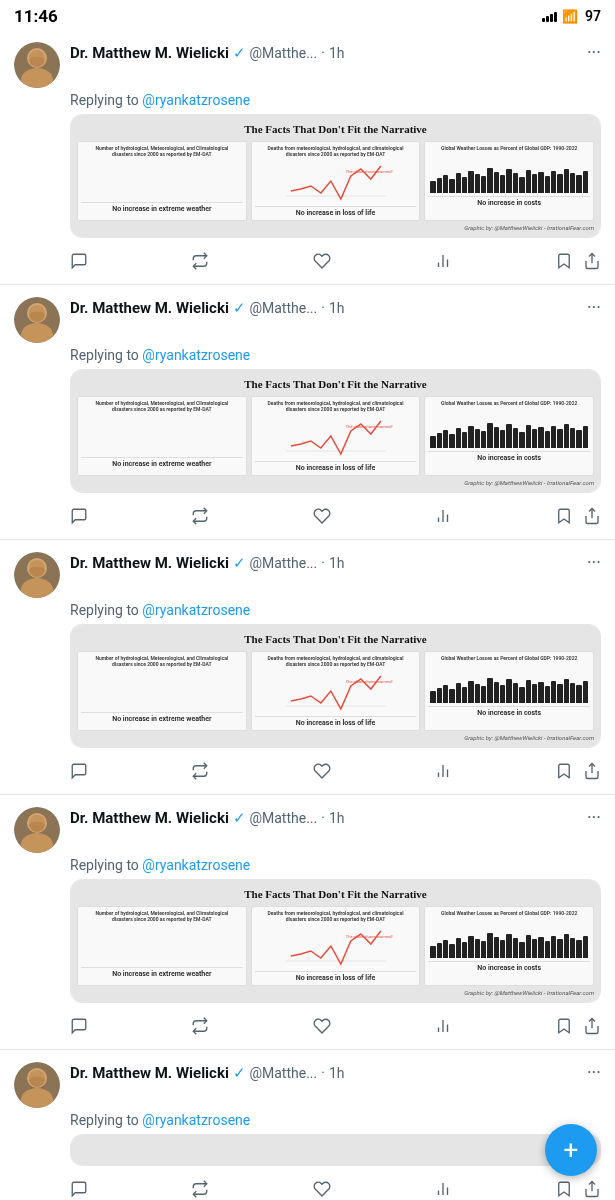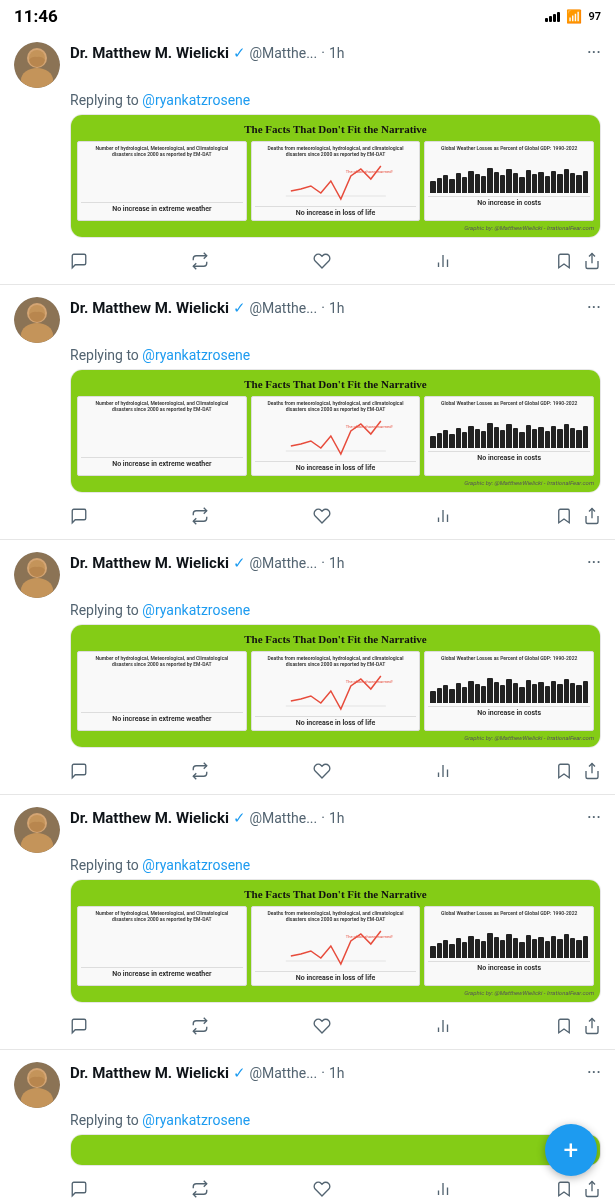--- a/index.html
+++ b/index.html
@@ -24,21 +24,21 @@
       color: #000;
     }
     .status-icons {
       display: flex;
       align-items: center;
       gap: 6px;
       font-size: 13px;
       color: #000;
     }
     .battery-text {
-      font-size: 11px;
+      font-size: 14px;
       font-weight: 600;
     }
 
     
     .tweet {
       display: flex;
       flex-direction: column;
       padding: 12px 14px 0 14px;
       border-bottom: 1px solid #e6e6e6;
     }
@@ -108,21 +108,21 @@
       margin-bottom: 10px;
       border: 1px solid #e6e6e6;
       border-radius: 12px;
       overflow: hidden;
       background: #fff;
     }
 
     
     .facts-chart {
       padding: 8px 6px 6px 6px;
-      background: #84cc16;
+      background: #e5e5e5;
     }
     .facts-title {
       text-align: center;
       font-size: 11px;
       font-weight: 700;
       color: #111;
       margin-bottom: 6px;
       font-family: Georgia, serif;
     }
     .chart-row {

